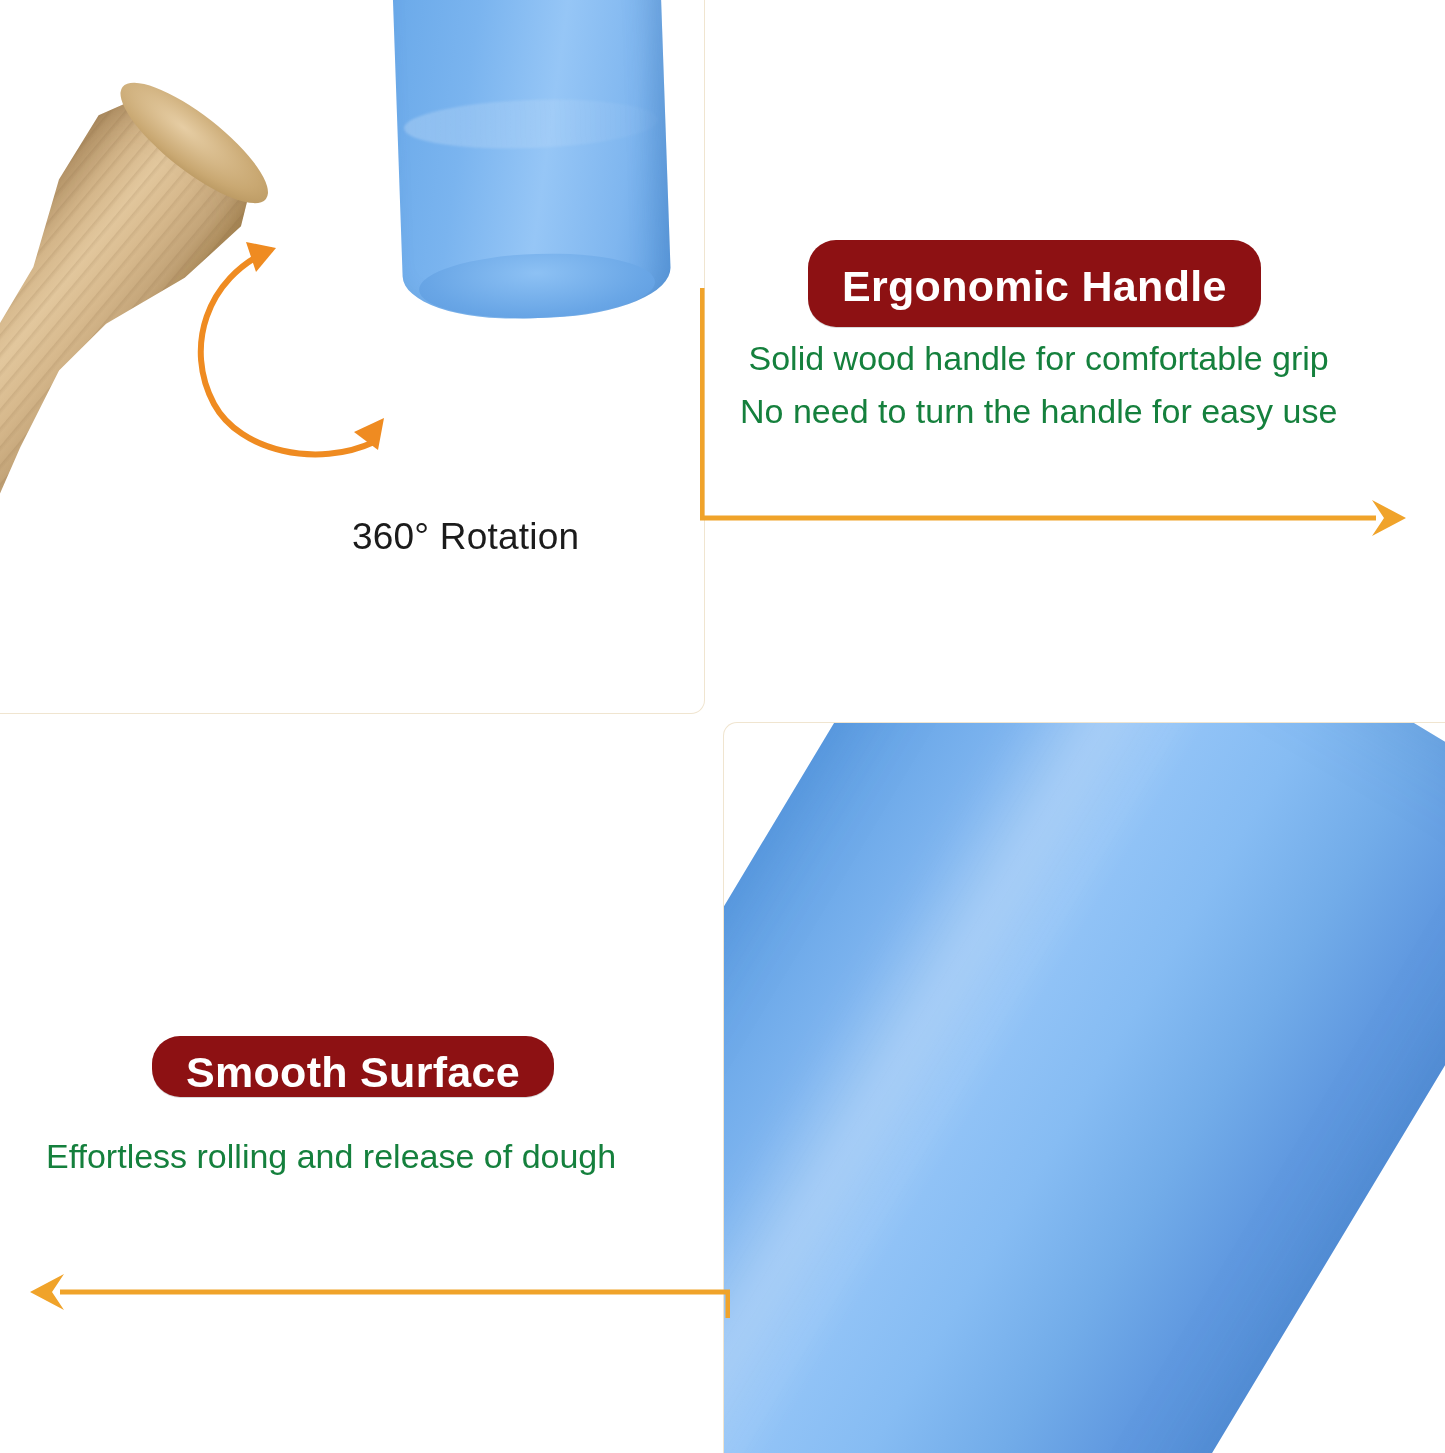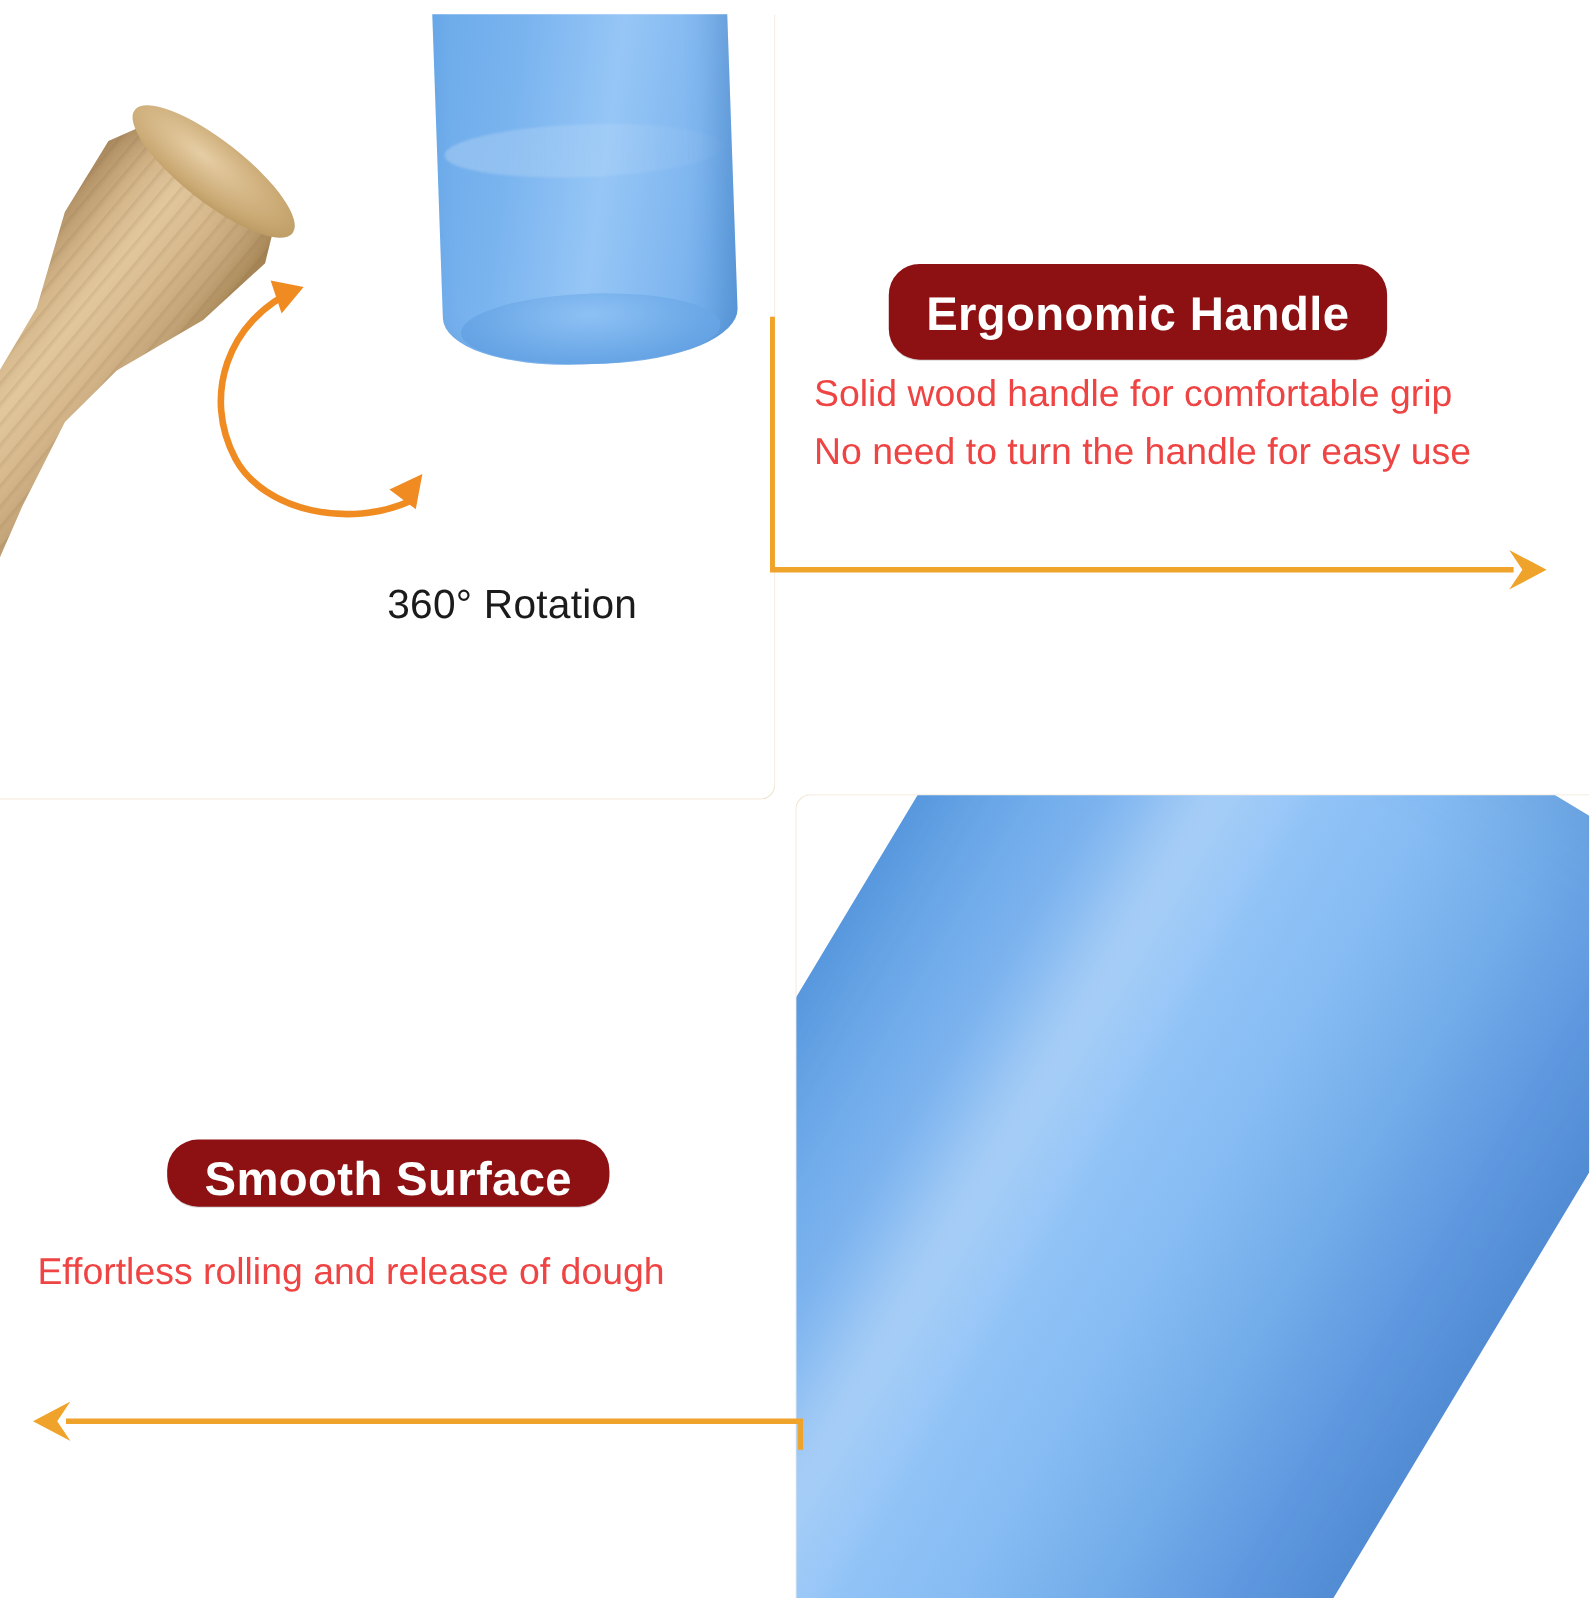--- a/index.html
+++ b/index.html
@@ -25,21 +25,20 @@
     top: 0px;
     width: 705px;
     height: 714px;
     border: 1px solid #f0e5d0;
     border-top: none;
     border-left: none;
     border-radius: 0 0 14px 0;
     background: #ffffff;
     overflow: hidden;
     box-sizing: border-box;
-    margin-top: 13px;
   }
   
   .roller-blue {
     position: absolute;
     left: 398px;
     top: -34px;
     width: 268px;
     height: 352px;
     background: linear-gradient(100deg, #6aa9e9 0%, #7ab4ef 28%, #96c6f6 55%, #7fb6ef 80%, #5f9fe2 100%);
     border-radius: 16px 16px 120px 120px / 16px 16px 46px 46px;
@@ -199,31 +198,32 @@
   }
   .pill-smooth {
     left: 152px;
     top: 1036px;
     padding: 12px 34px 0 34px;
     font-size: 43px;
     letter-spacing: .3px;
   }
   .desc {
     position: absolute;
-    color: #ef4444;
+    color: #15803d;
     font-size: 34px;
     line-height: 1.55;
     white-space: nowrap;
+    text-align: center;
   }
   .desc-ergonomic {
     left: 740px;
     top: 332px;
   }
   .desc-smooth {
-    left: 34px;
+    left: 46px;
     top: 1130px;
   }
 
   
   .arrow-top {
     position: absolute;
     left: 700px;
     top: 286px;
     width: 712px;
     height: 250px;

